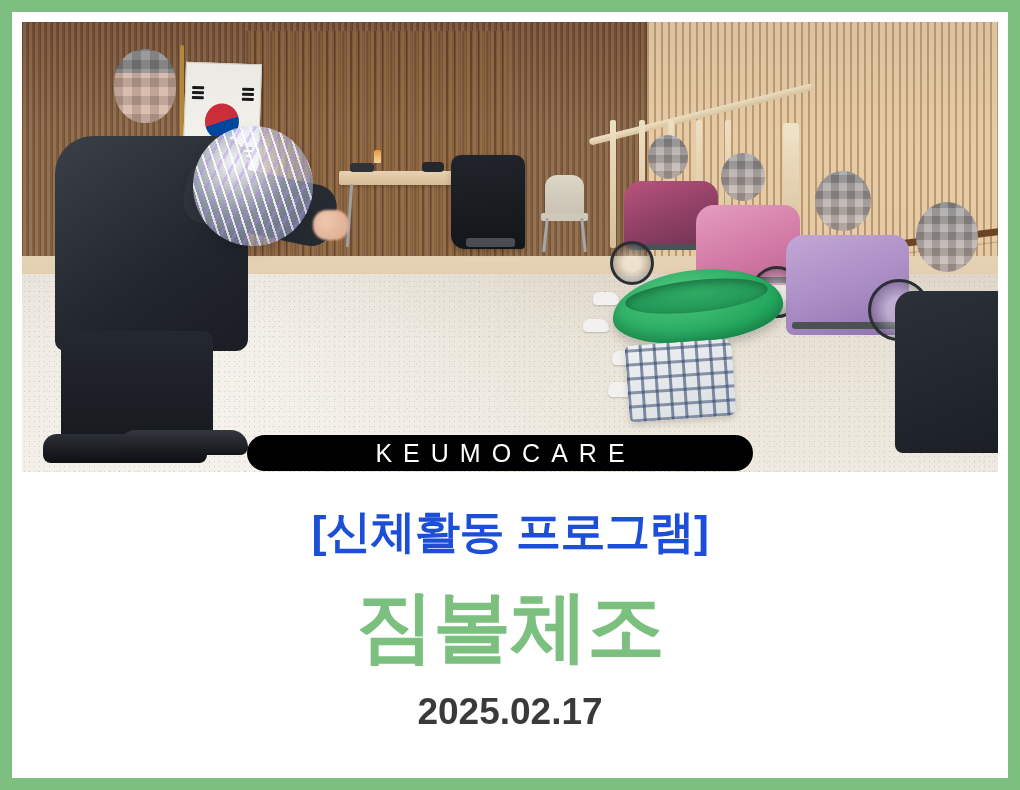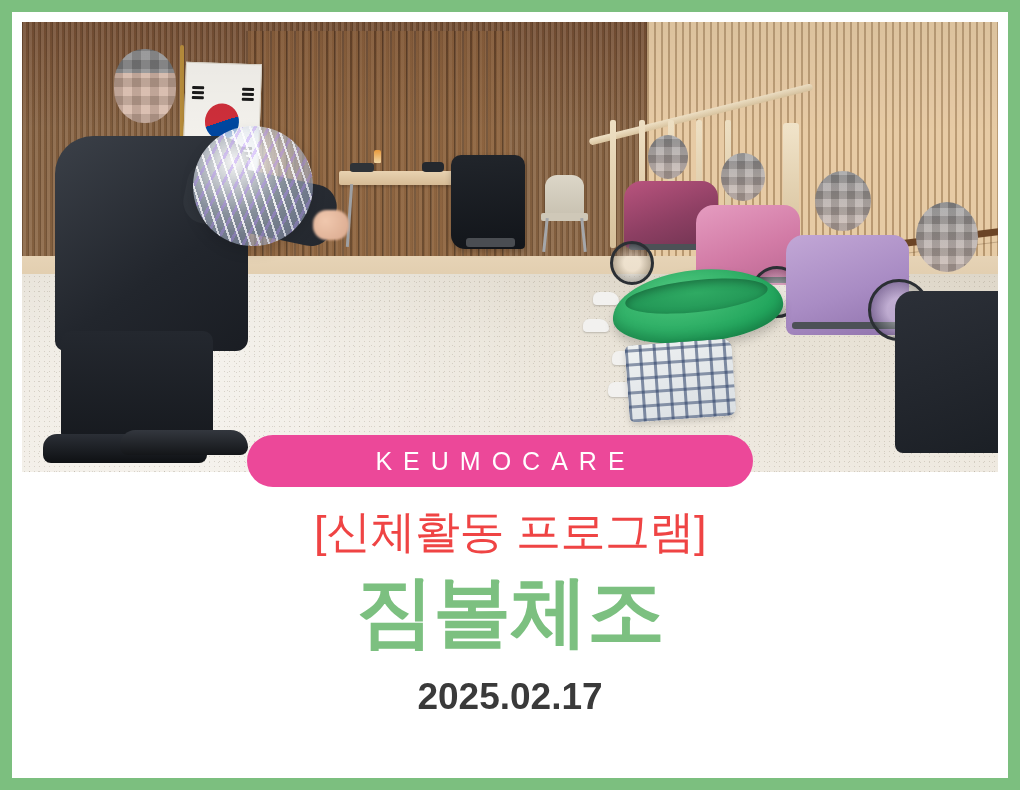--- a/index.html
+++ b/index.html
@@ -331,22 +331,22 @@
     background: linear-gradient(180deg, rgba(0,0,0,0.05), rgba(0,0,0,0) 25%);
     pointer-events: none;
   }
 
   
   .badge {
     position: absolute;
     left: 235px;
     top: 423px;
     width: 506px;
-    height: 52px;
-    background: #ec4899;
+    height: 36px;
+    background: #000000;
     border-radius: 26px;
     display: flex;
     align-items: center;
     justify-content: center;
     z-index: 5;
   }
   .badge-text {
     color: #ffffff;
     font-size: 25px;
     letter-spacing: 11px;
@@ -357,32 +357,32 @@
   
   .text-block {
     position: absolute;
     left: 0;
     top: 492px;
     width: 996px;
     text-align: center;
   }
   .subtitle {
     font-size: 45px;
-    color: #ef4444;
-    font-weight: 400;
+    color: #1d4ed8;
+    font-weight: 700;
     line-height: 1.25;
     letter-spacing: -0.5px;
   }
   .main-title {
     font-size: 78px;
     color: #7cc080;
     font-weight: 700;
     line-height: 1.28;
     letter-spacing: -1px;
-    margin-top: 2px;
+    margin-top: 17px;
   }
   .date {
     font-size: 37px;
     color: #3a3a3a;
     font-weight: 700;
     margin-top: 14px;
     letter-spacing: 0px;
   }
 </style>
 </head>

